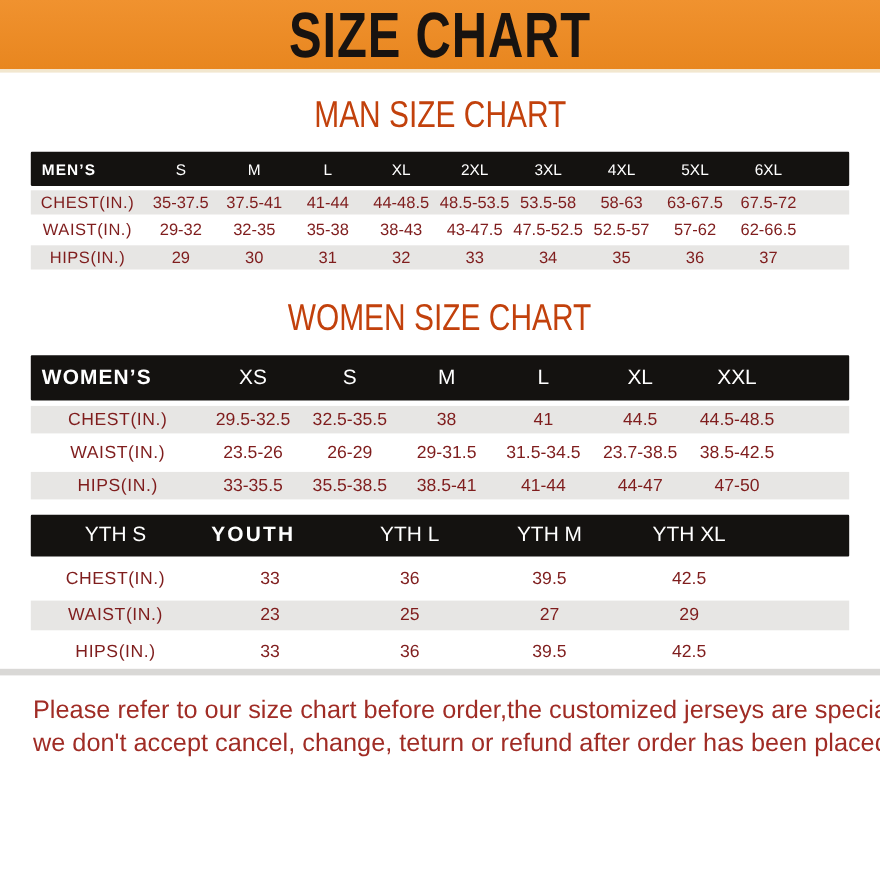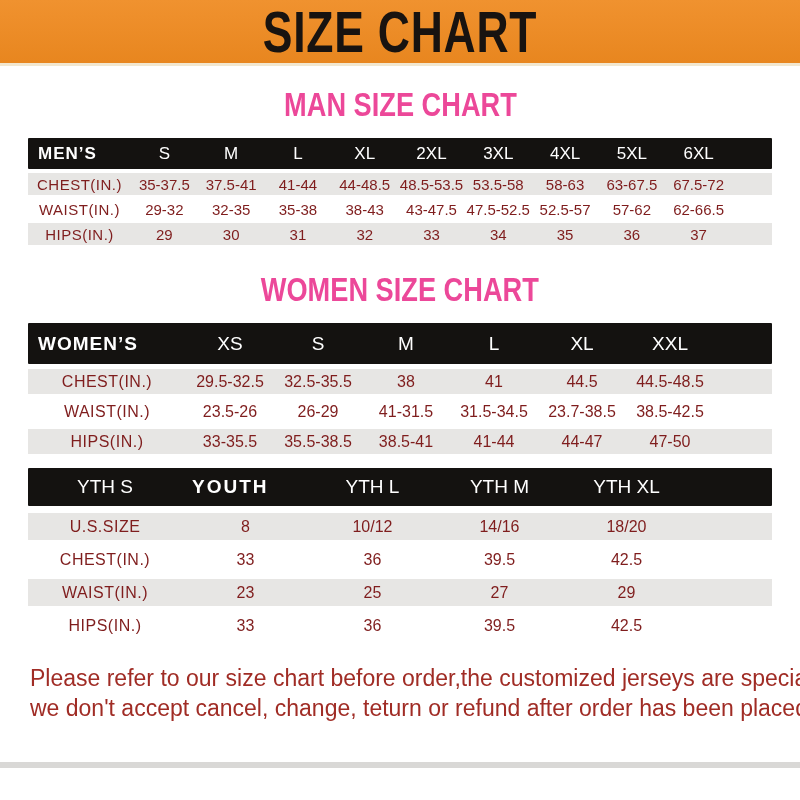--- a/index.html
+++ b/index.html
@@ -3,21 +3,21 @@
 <meta charset="utf-8">
 <style>
   * { margin: 0; padding: 0; box-sizing: border-box; }
   html, body { width: 800px; height: 800px; }
   body {
     font-family: "Liberation Sans", sans-serif;
     background: #ffffff;
     position: relative;
     overflow: hidden;
   }
-  .page { width: 800px; height: 768px; position: relative; }
+  .page { width: 800px; height: 614px; position: relative; }
 
   
   .banner {
     height: 66px;
     background: linear-gradient(#f0922f, #e8861f);
     border-bottom: 3px solid #f2e7cf;
     display: flex;
     align-items: center;
     justify-content: center;
   }
@@ -29,22 +29,22 @@
     letter-spacing: 1px;
     transform: scaleX(0.78) scaleY(1.02);
     white-space: nowrap;
   }
 
   
   .section-heading {
     text-align: center;
     font-size: 34px;
     line-height: 36px;
-    color: #ec4899;
-    font-weight: 700;
+    color: #c2410c;
+    font-weight: 400;
   }
   .section-heading > span {
     display: inline-block;
     transform: scaleX(0.8);
     white-space: nowrap;
     letter-spacing: 0px;
   }
   .sec-men  .section-heading { margin-top: 20px; }
   .sec-women .section-heading { margin-top: 26px; }
   .sec-youth .section-heading { margin-top: 42px; }
@@ -77,21 +77,21 @@
     white-space: nowrap;
   }
   .trow.data { color: #7f1d1d; }
   .trow.data.even { background: #e7e6e4; }
   .trow.data.odd  { background: #ffffff; }
   .row-label { letter-spacing: 0.5px; }
 
   
   .t-men .thead { height: 31px; margin-bottom: 4px; }
   .t-men .thead .label-cell { font-size: 23px; }
-  .t-men .thead .cell { font-size: 17px; }
+  .t-men .thead .cell { font-size: 14px; }
   .t-men .trow.data { height: 22px; margin-bottom: 3px; font-size: 15px; }
 
   
   .t-women .thead { height: 41px; margin-bottom: 5px; }
   .t-women .thead .label-cell { font-size: 24px; }
   .t-women .thead .cell { font-size: 19px; }
   .t-women .trow.data { height: 25px; margin-bottom: 5px; font-size: 16px; }
 
   
   .t-youth .thead { height: 38px; margin-bottom: 7px; }
@@ -207,21 +207,21 @@
           <div class="cell ">32.5-35.5</div>
           <div class="cell ">38</div>
           <div class="cell ">41</div>
           <div class="cell ">44.5</div>
           <div class="cell ">44.5-48.5</div>
         </div>
         <div class="trow data odd" style="grid-template-columns: 158px repeat(6, 1fr) 58px;">
           <div class="cell row-label">WAIST(IN.)</div>
           <div class="cell ">23.5-26</div>
           <div class="cell ">26-29</div>
-          <div class="cell ">41-31.5</div>
+          <div class="cell ">29-31.5</div>
           <div class="cell ">31.5-34.5</div>
           <div class="cell ">23.7-38.5</div>
           <div class="cell ">38.5-42.5</div>
         </div>
         <div class="trow data even" style="grid-template-columns: 158px repeat(6, 1fr) 58px;">
           <div class="cell row-label">HIPS(IN.)</div>
           <div class="cell ">33-35.5</div>
           <div class="cell ">35.5-38.5</div>
           <div class="cell ">38.5-41</div>
           <div class="cell ">41-44</div>
@@ -233,27 +233,20 @@
 
   <section class="sec-youth">
     <div class="size-table t-youth">
         <div class="trow thead" style="grid-template-columns: 154px repeat(4, 1fr) 82px;">
           <div class="cell ">YTH S</div>
           <div class="cell label-cell">YOUTH</div>
           <div class="cell ">YTH L</div>
           <div class="cell ">YTH M</div>
           <div class="cell ">YTH XL</div>
         </div>
-        <div class="trow data even" style="grid-template-columns: 154px repeat(4, 1fr) 82px;">
-          <div class="cell row-label">U.S.SIZE</div>
-          <div class="cell ">8</div>
-          <div class="cell ">10/12</div>
-          <div class="cell ">14/16</div>
-          <div class="cell ">18/20</div>
-        </div>
         <div class="trow data odd" style="grid-template-columns: 154px repeat(4, 1fr) 82px;">
           <div class="cell row-label">CHEST(IN.)</div>
           <div class="cell ">33</div>
           <div class="cell ">36</div>
           <div class="cell ">39.5</div>
           <div class="cell ">42.5</div>
         </div>
         <div class="trow data even" style="grid-template-columns: 154px repeat(4, 1fr) 82px;">
           <div class="cell row-label">WAIST(IN.)</div>
           <div class="cell ">23</div>

